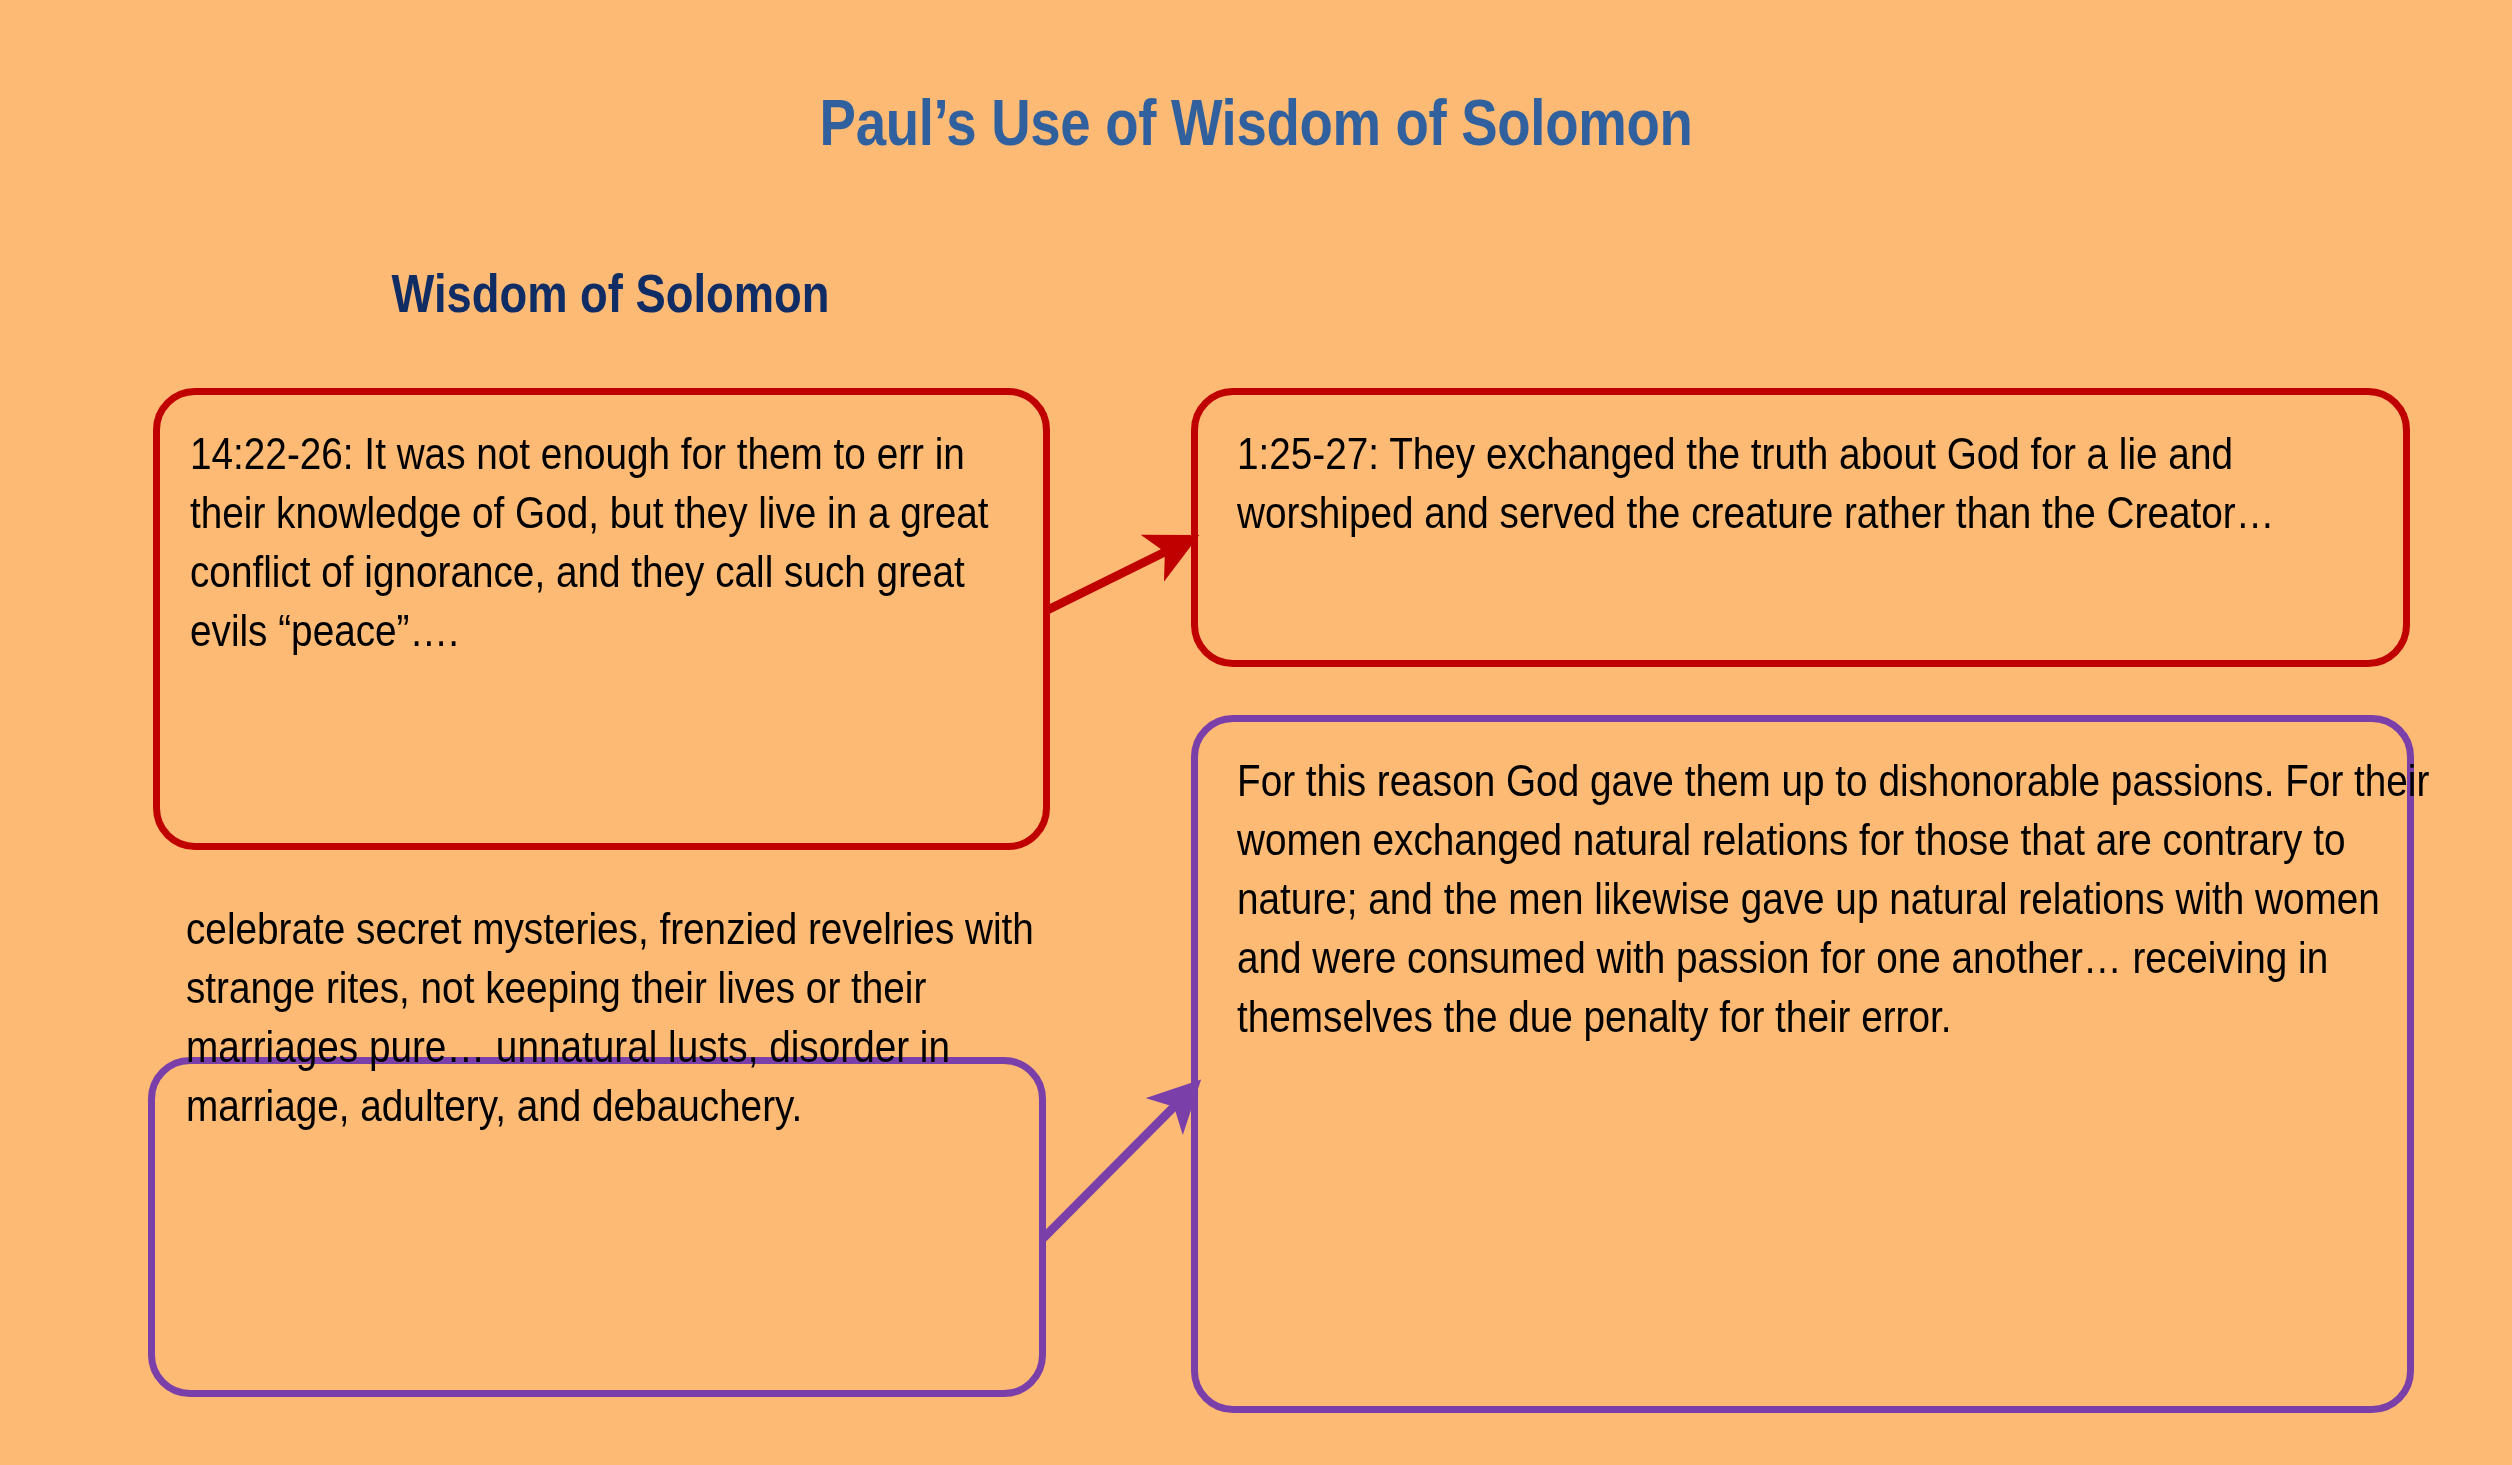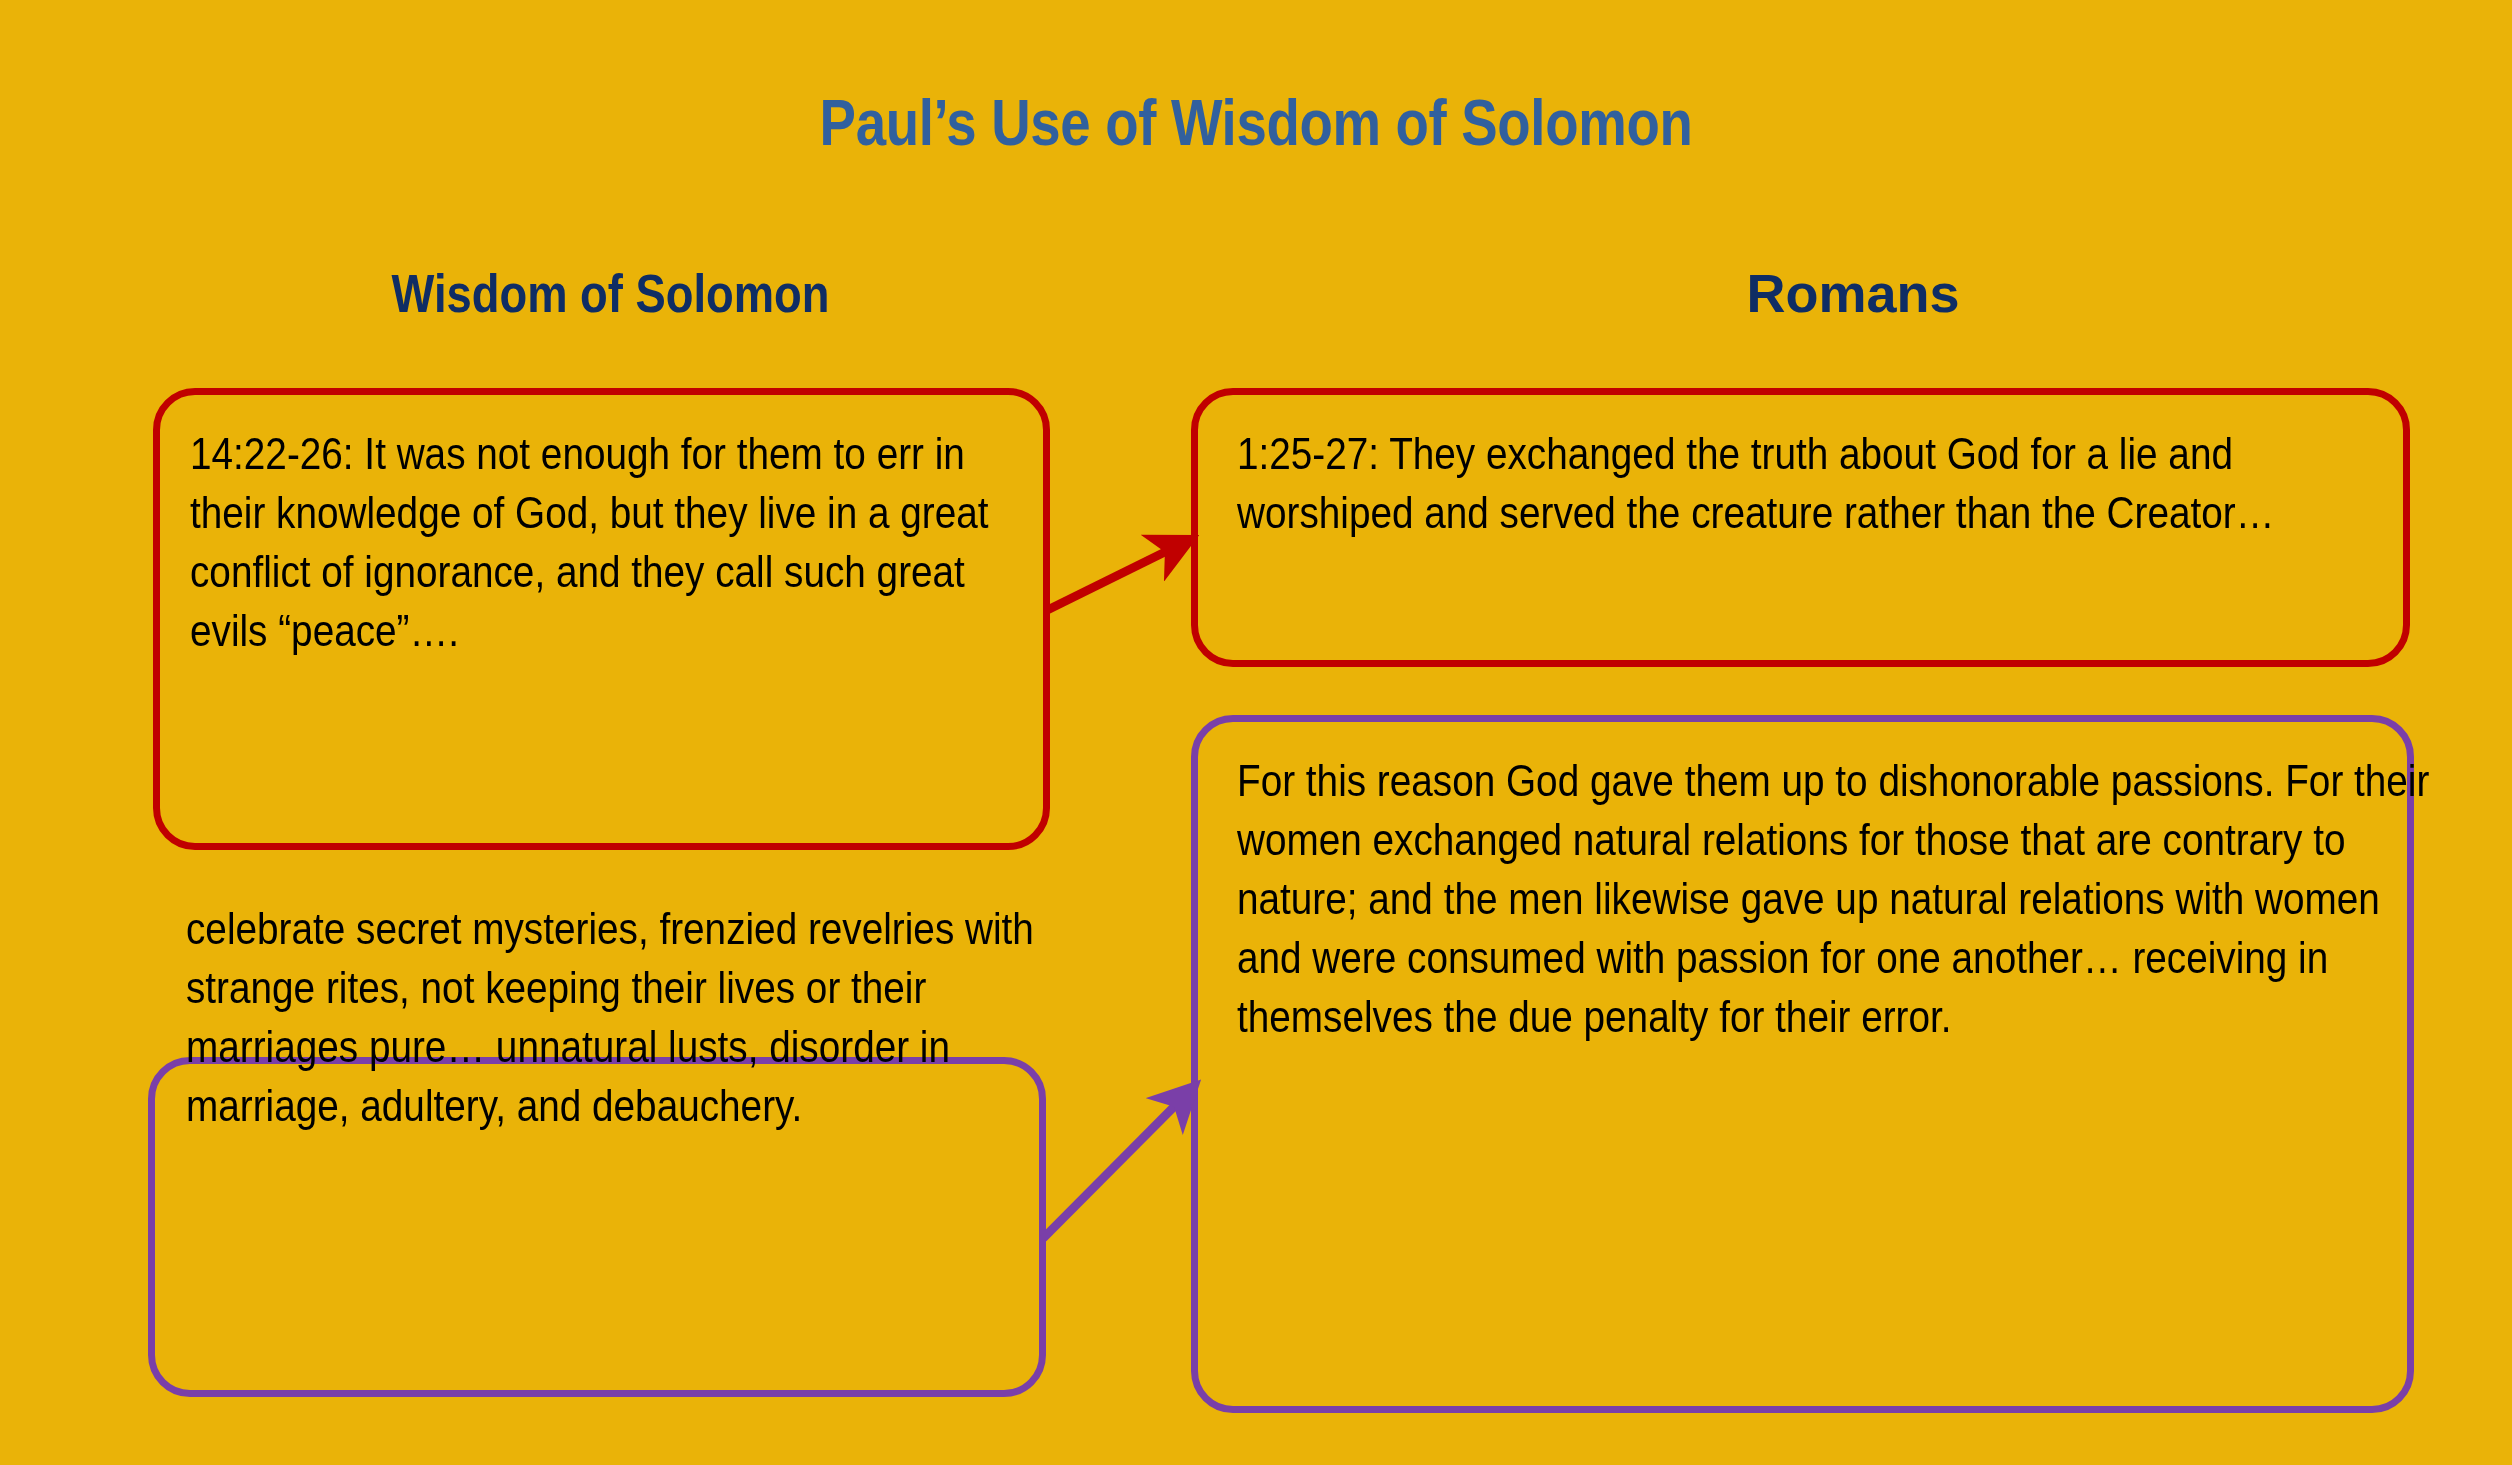--- a/index.html
+++ b/index.html
@@ -8,21 +8,21 @@
     padding: 0;
     background: #ffffff;
   }
   body {
     font-family: "Liberation Sans", "DejaVu Sans", sans-serif;
   }
   #slide {
     position: relative;
     width: 2512px;
     height: 1465px;
-    background: #eab308;
+    background: #fdba74;
     overflow: hidden;
   }
 
   
   #slide-title {
     position: absolute;
     left: 0;
     top: 85px;
     width: 2512px;
     text-align: center;
@@ -95,21 +95,20 @@
 </style>
 </head>
 <body>
 
 <div id="slide">
 
   <div id="slide-title">Paul’s Use of Wisdom of Solomon</div>
 
   <div class="column-heading" id="heading-wisdom">Wisdom of Solomon</div>
 
-  <div class="column-heading" id="heading-romans">Romans</div>
 
   <div class="box red" id="box-wisdom-1" style="left:153px; top:388px; width:897px; height:462px;"></div>
 
   <div class="box red" id="box-romans-1" style="left:1191px; top:388px; width:1219px; height:279px;"></div>
 
   <div class="box purple" id="box-wisdom-2" style="left:148px; top:1057px; width:898px; height:340px;"></div>
 
   <div class="box purple" id="box-romans-2" style="left:1191px; top:715px; width:1223px; height:698px;"></div>
 
   <div class="quote" id="quote-wisdom-1">14:22-26: It was not enough for them to err in their knowledge of God, but they live in a great conflict of ignorance, and they call such great evils “peace”….</div>

